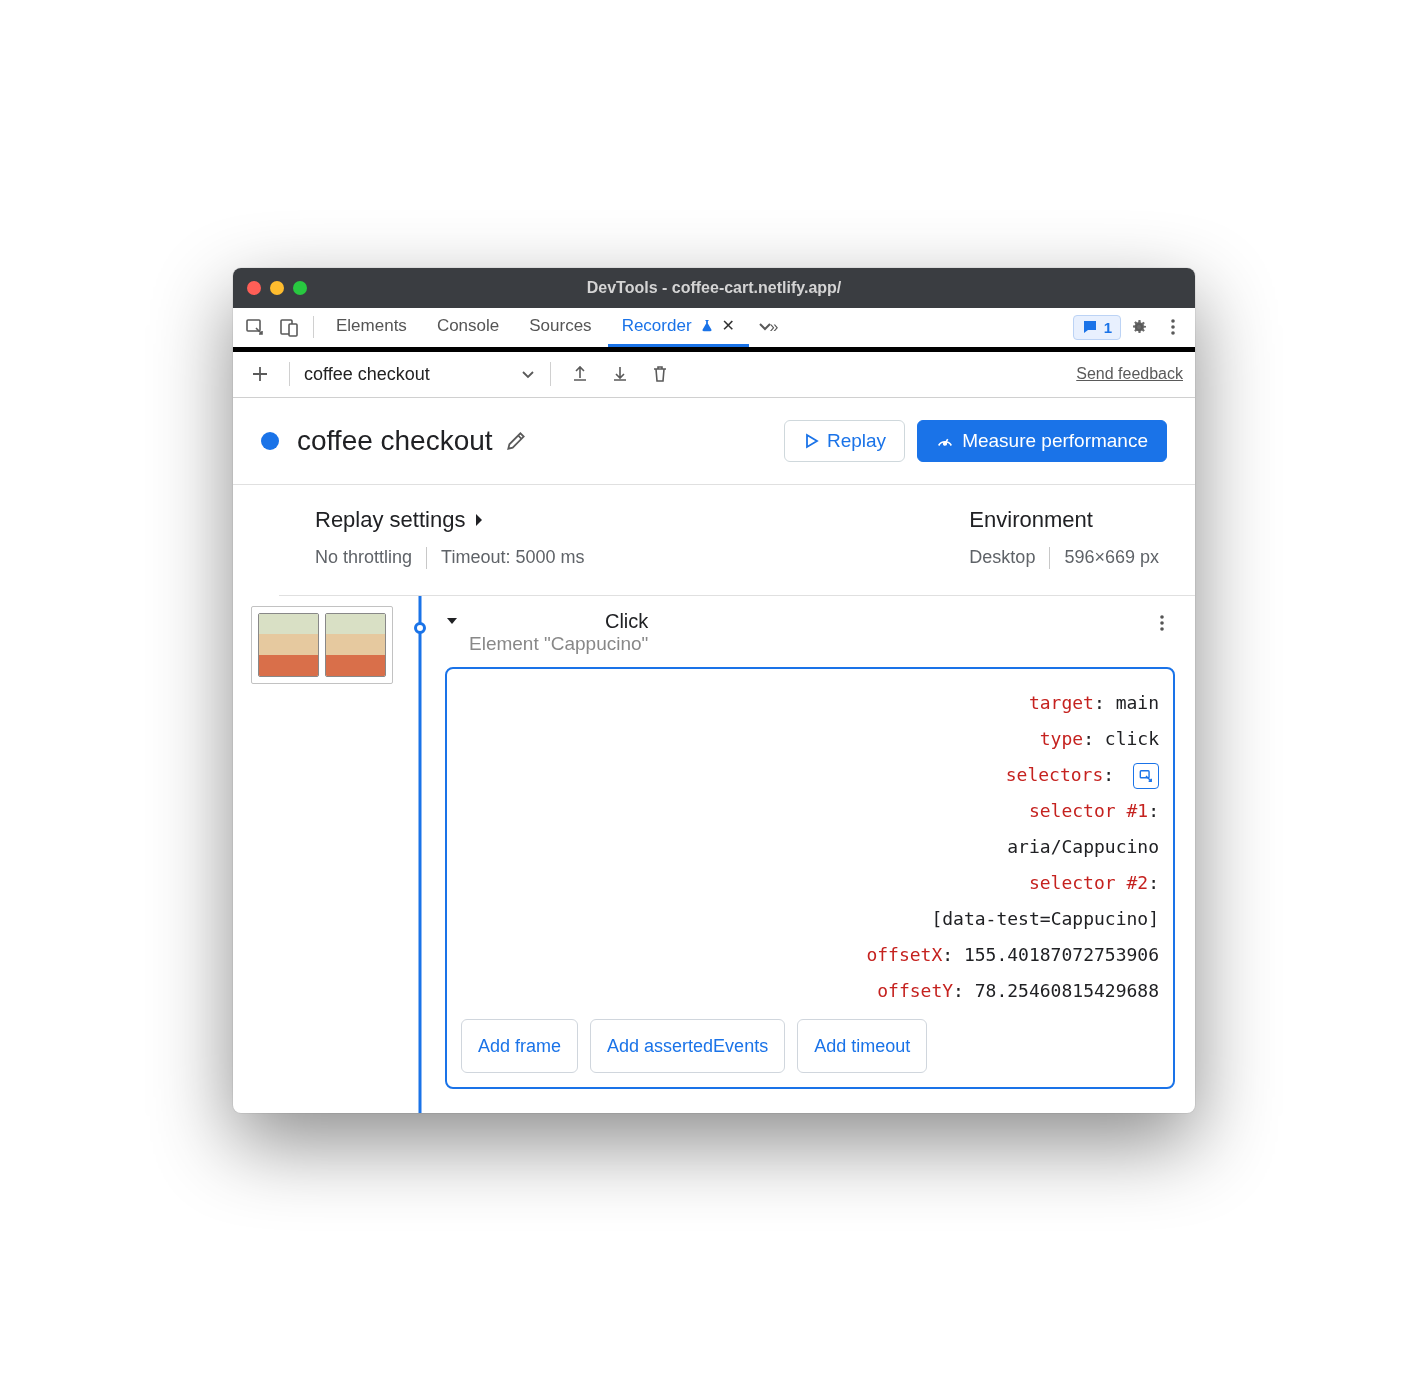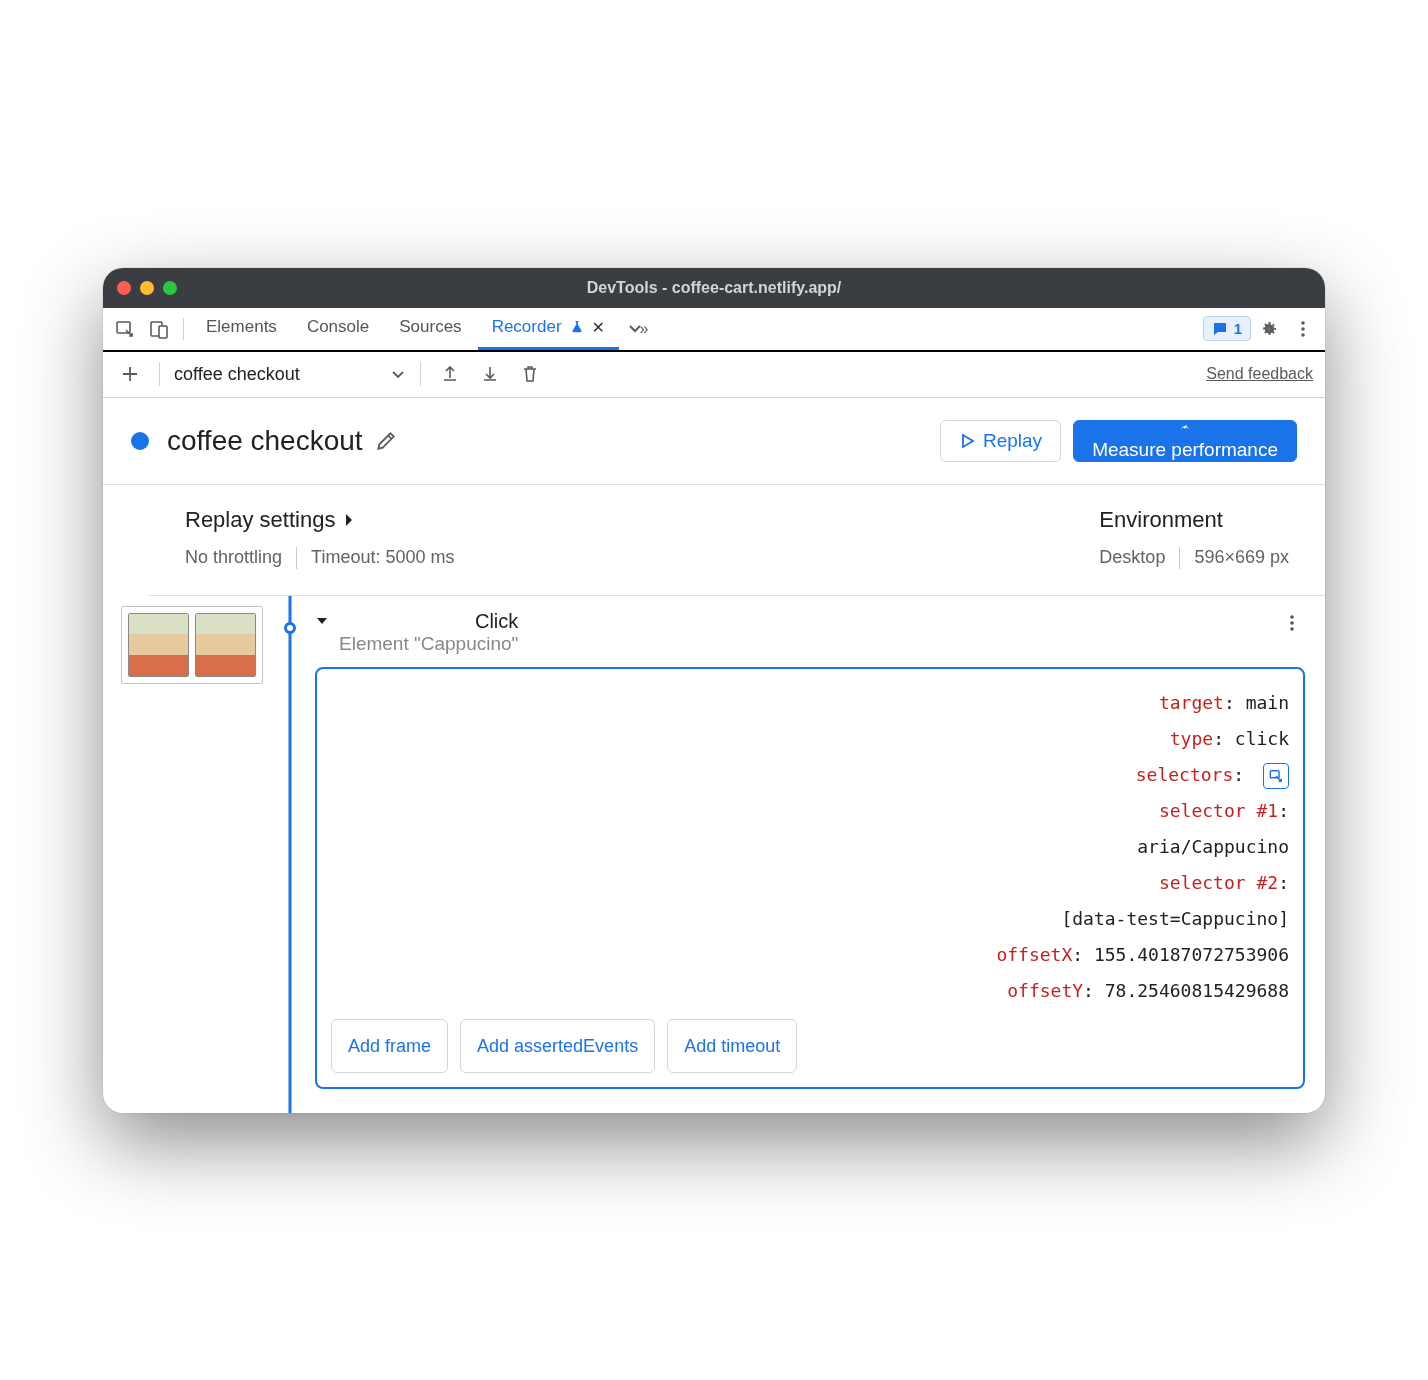--- a/index.html
+++ b/index.html
@@ -5,23 +5,23 @@
     * { box-sizing: border-box; margin: 0; padding: 0; }
     body {
       font-family: -apple-system, BlinkMacSystemFont, "Segoe UI", Helvetica, Arial, sans-serif;
       background: #fff;
       display: flex;
       align-items: center;
       justify-content: center;
       min-height: 100vh;
     }
     .window {
-      width: 1222px;
+      width: 962px;
       background: #fff;
-      border-radius: 20px;
+      border-radius: 8px;
       box-shadow: 0 30px 80px rgba(0,0,0,0.45), 0 0 0 1px rgba(0,0,0,0.05);
       overflow: hidden;
     }
     
     .titlebar {
       background: #3a3d41;
       height: 40px;
       display: flex;
       align-items: center;
       padding: 0 14px;
@@ -33,21 +33,21 @@
     .tl.yellow { background: #febc2e; }
     .tl.green { background: #28c840; }
     .titlebar-title {
       position: absolute; left: 0; right: 0;
       text-align: center; color: #d4d4d4; font-size: 16px; font-weight: 600;
       pointer-events: none;
     }
     
     .tabbar {
       display: flex; align-items: center;
-      height: 44px; border-bottom: 2px solid #000000;
+      height: 44px; border-bottom: 5px solid #000000;
       padding: 0 6px;
       gap: 2px;
     }
     .tabbar .iconbtn {
       width: 32px; height: 32px; display: flex; align-items: center; justify-content: center;
       color: #5a5a5a; border-radius: 4px;
     }
     .tab-divider { width: 1px; height: 22px; background: #d0d0d0; margin: 0 6px; }
     .tab {
       padding: 0 14px; height: 100%; display: flex; align-items: center;
@@ -88,21 +88,21 @@
     }
     .rec-dot { width: 18px; height: 18px; border-radius: 50%; background: #1a73e8; margin-right: 18px; }
     .rec-title { font-size: 28px; font-weight: 400; color: #202124; margin-right: 12px; }
     .edit-pencil { color: #5a5a5a; }
     .btn {
       height: 42px; padding: 0 18px; border-radius: 6px;
       display: flex; align-items: center; gap: 8px;
       font-size: 19px; font-weight: 500; cursor: pointer;
     }
     .btn.outline { border: 1px solid #cfd8dc; color: #1a73e8; background: #fff; }
-    .btn.primary { background: #1a73e8; color: #fff; border: 1px solid #1a73e8; flex-direction: column; }
+    .btn.primary { background: #1a73e8; color: #fff; border: 1px solid #1a73e8; }
     .header .btn { margin-left: 12px; justify-content: flex-end; }
     .header .spacer { flex: 1; }
     
     .settings {
       display: flex; justify-content: space-between;
       padding: 22px 36px 26px; border-bottom: 1px solid #e0e0e0; margin-left: 46px;
     }
     .settings .col h3 {
       font-size: 22px; font-weight: 500; color: #202124;
       display: flex; align-items: center; gap: 8px; margin-bottom: 14px;

